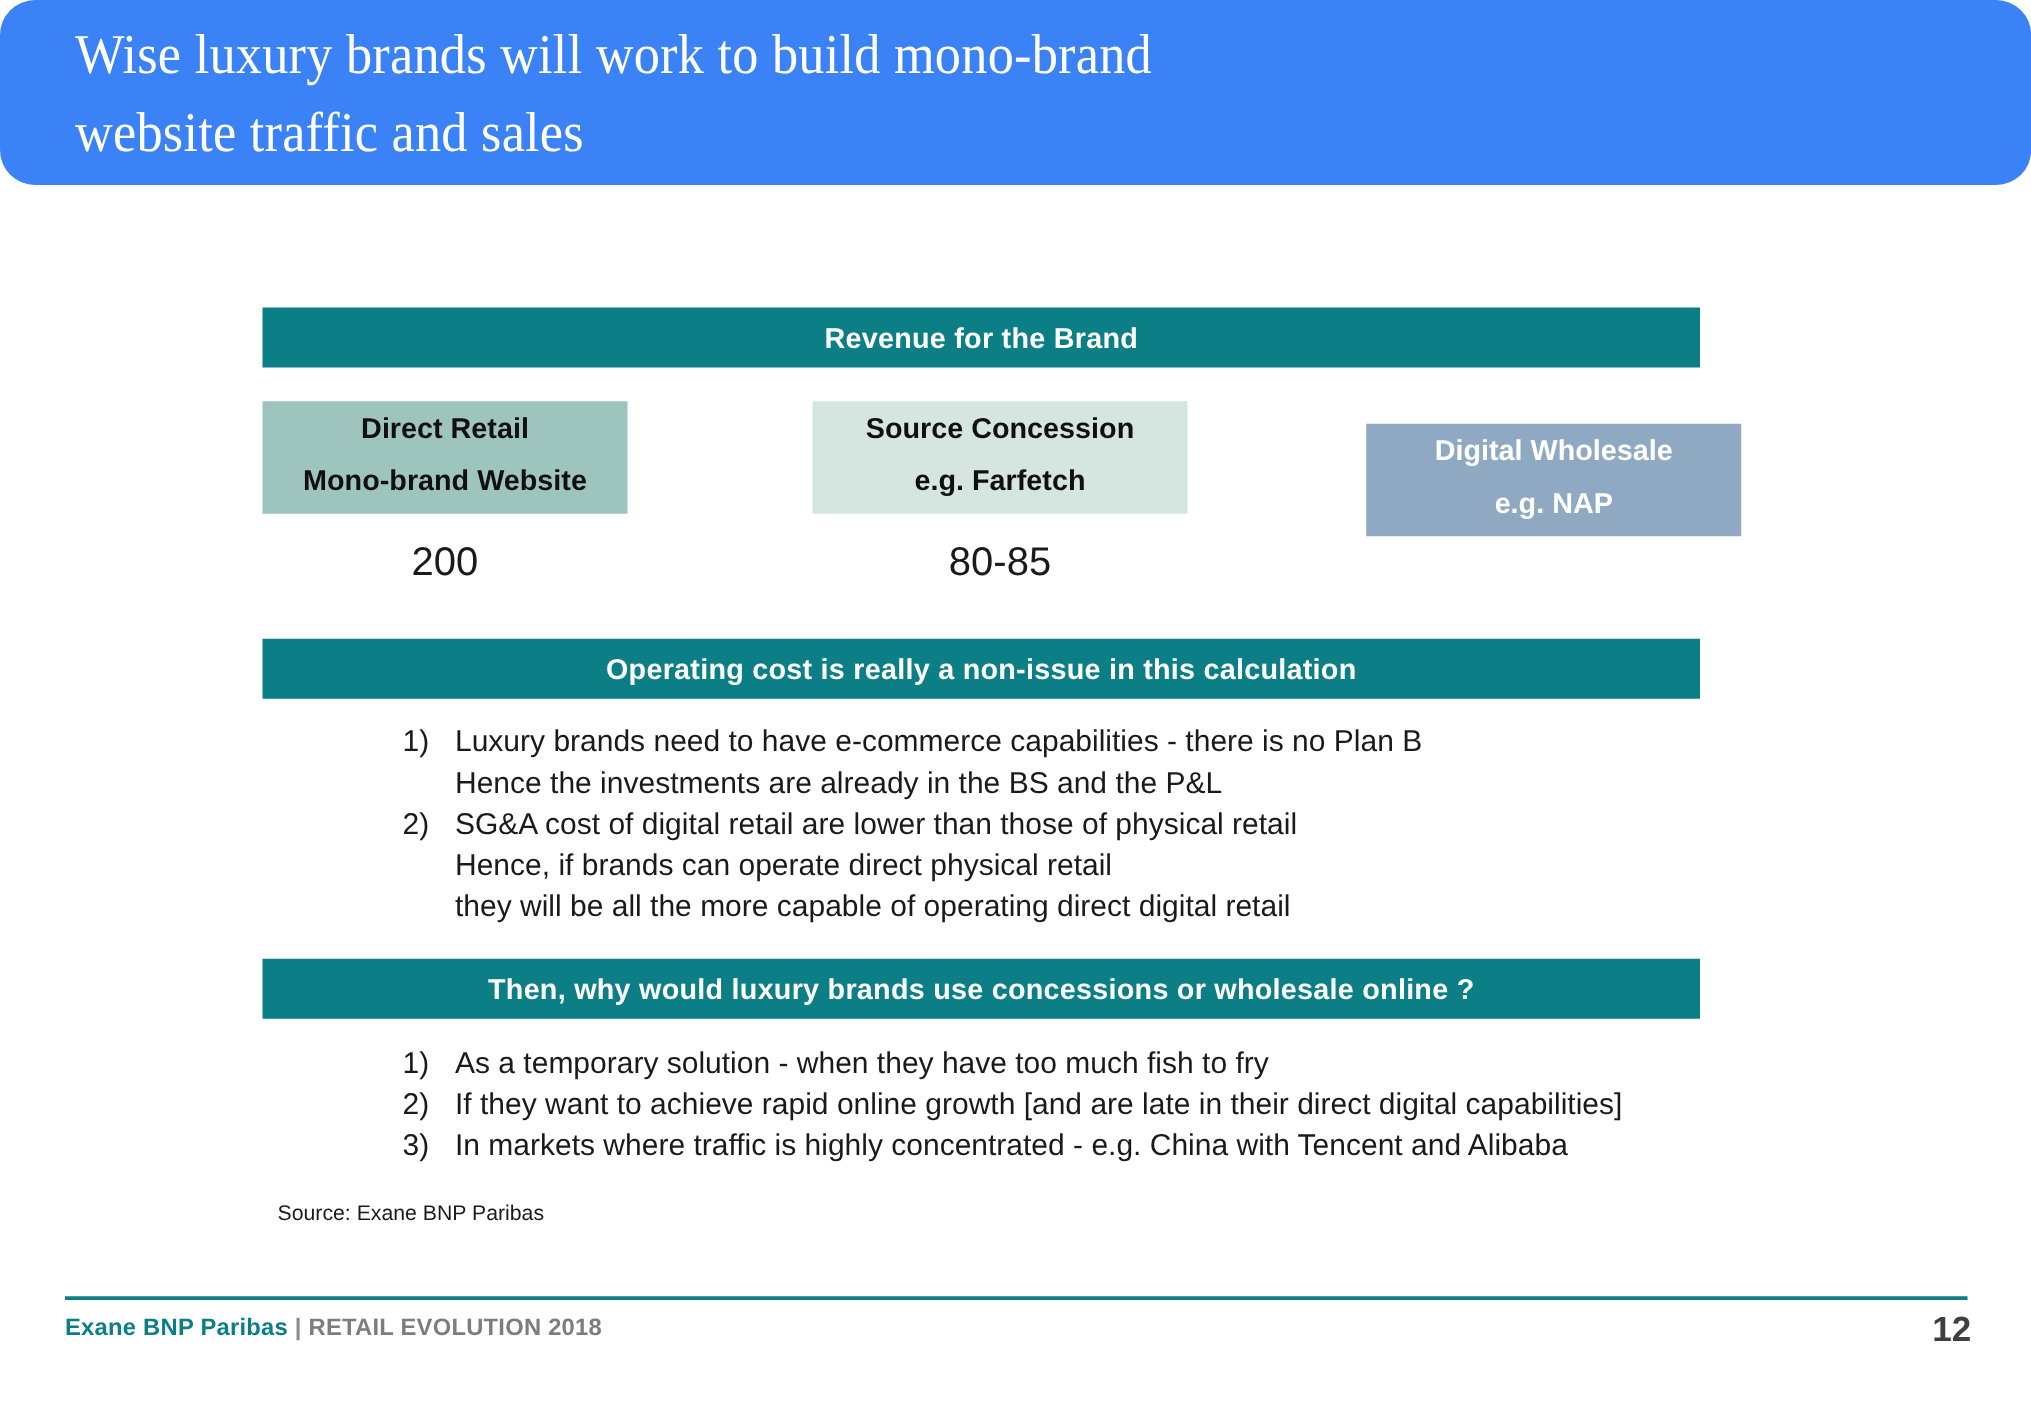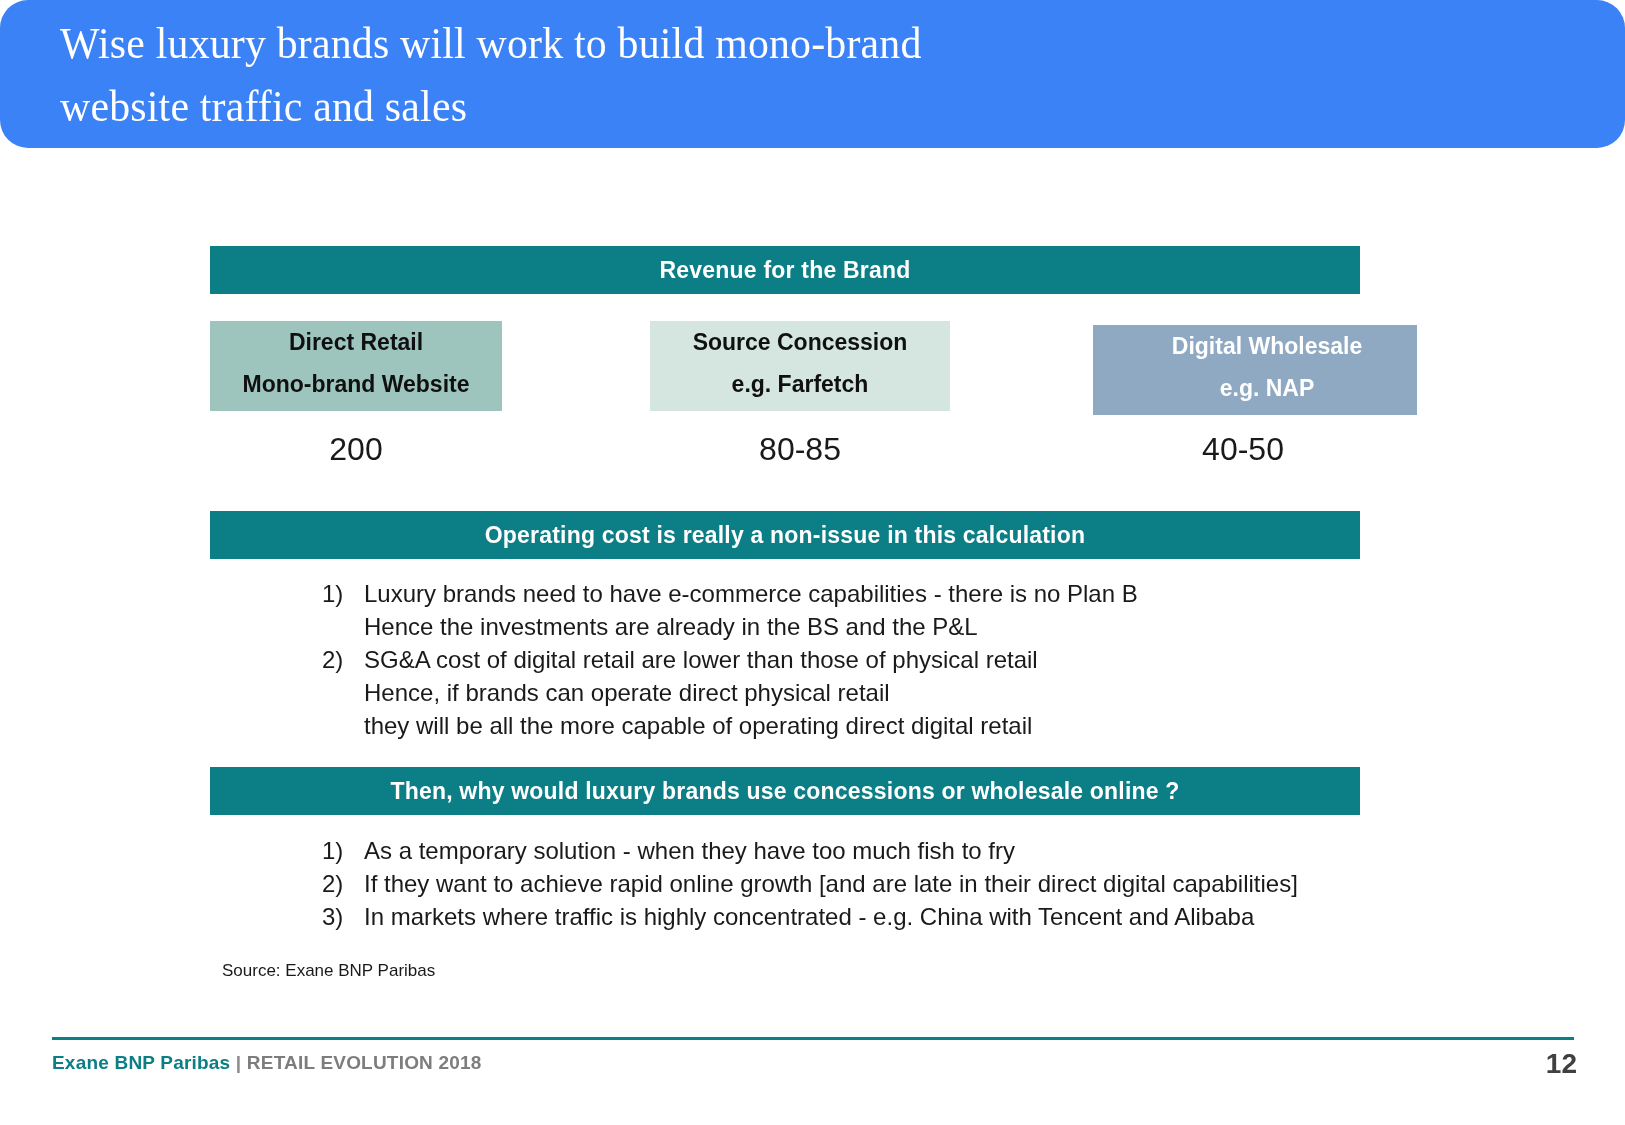--- a/index.html
+++ b/index.html
@@ -82,22 +82,22 @@
   }
   #cat-box-0 {
     left: 210px; top: 137px; width: 292px;
     background: #9dc4bd; color: #101010;
   }
   #cat-box-1 {
     left: 650px; top: 137px; width: 300px;
     background: #d4e6df; color: #101010;
   }
   #cat-box-2 {
-    left: 1093px; top: 141px; width: 300px;
-    background: #8fa9c2; color: #ffffff; padding-left: 24px;
+    left: 1093px; top: 155px; width: 300px;
+    background: #8fa9c2; color: #ffffff;
   }
 
   
   .cat-value {
     position: absolute;
     top: 245px;
     height: 40px;
     font-size: 32px;
     color: #1a1a1a;
     text-align: center;
@@ -196,21 +196,20 @@
     <span>Source Concession</span>
     <span>e.g. Farfetch</span>
   </div>
   <div class="cat-box" id="cat-box-2">
     <span>Digital Wholesale</span>
     <span>e.g. NAP</span>
   </div>
 
   <div class="cat-value" id="cat-value-0">200</div>
   <div class="cat-value" id="cat-value-1">80-85</div>
-  <div class="cat-value" id="cat-value-2">40-50</div>
 
   <div class="banner" id="banner-opcost">
     <span>Operating cost is really a non-issue in this calculation</span>
   </div>
 
   <div class="num-list" id="list-opcost">
       <div class="li-row">
         <div class="li-marker">1)</div>
         <div class="li-lines">
           <div class="li-line">Luxury brands need to have e-commerce capabilities - there is no Plan B</div>

